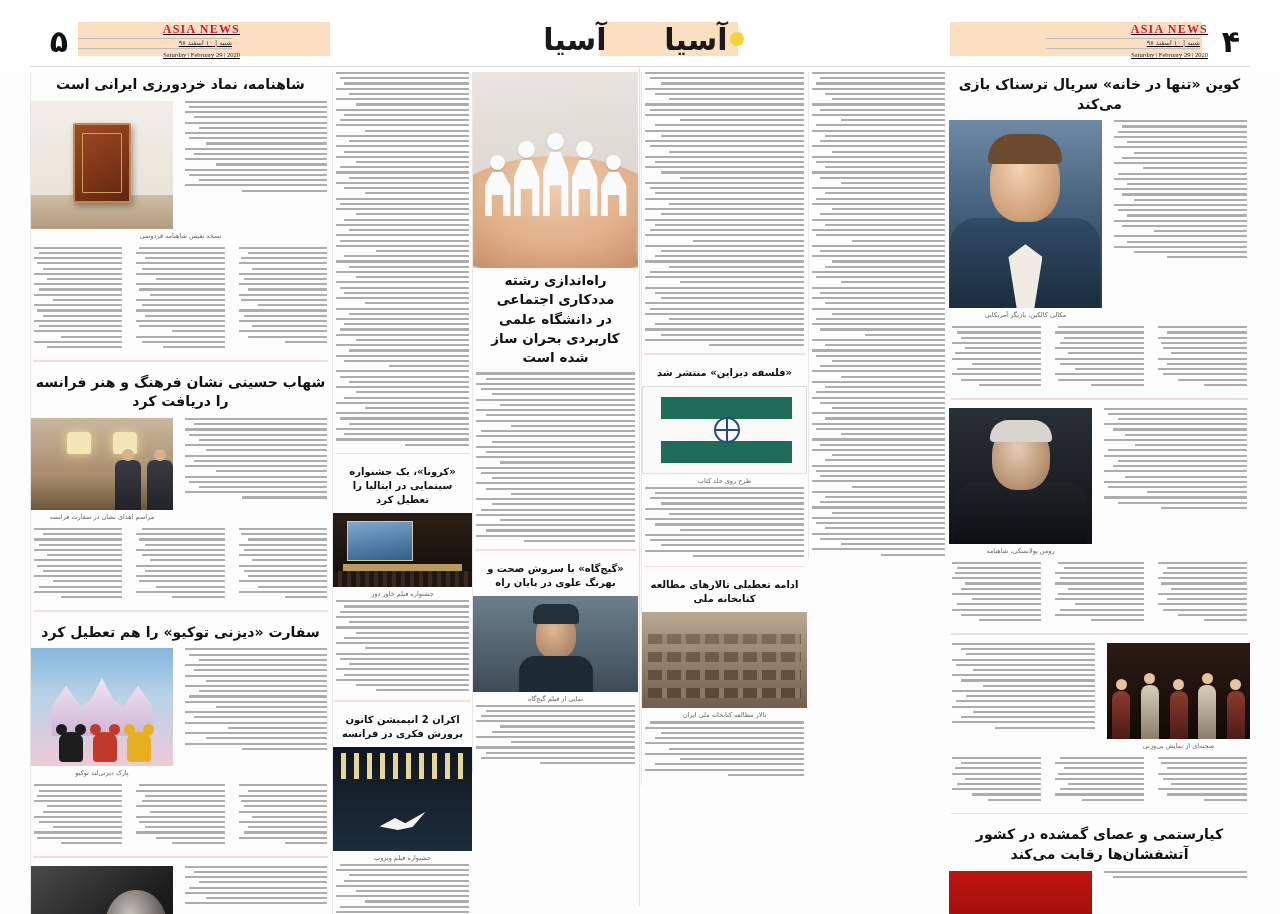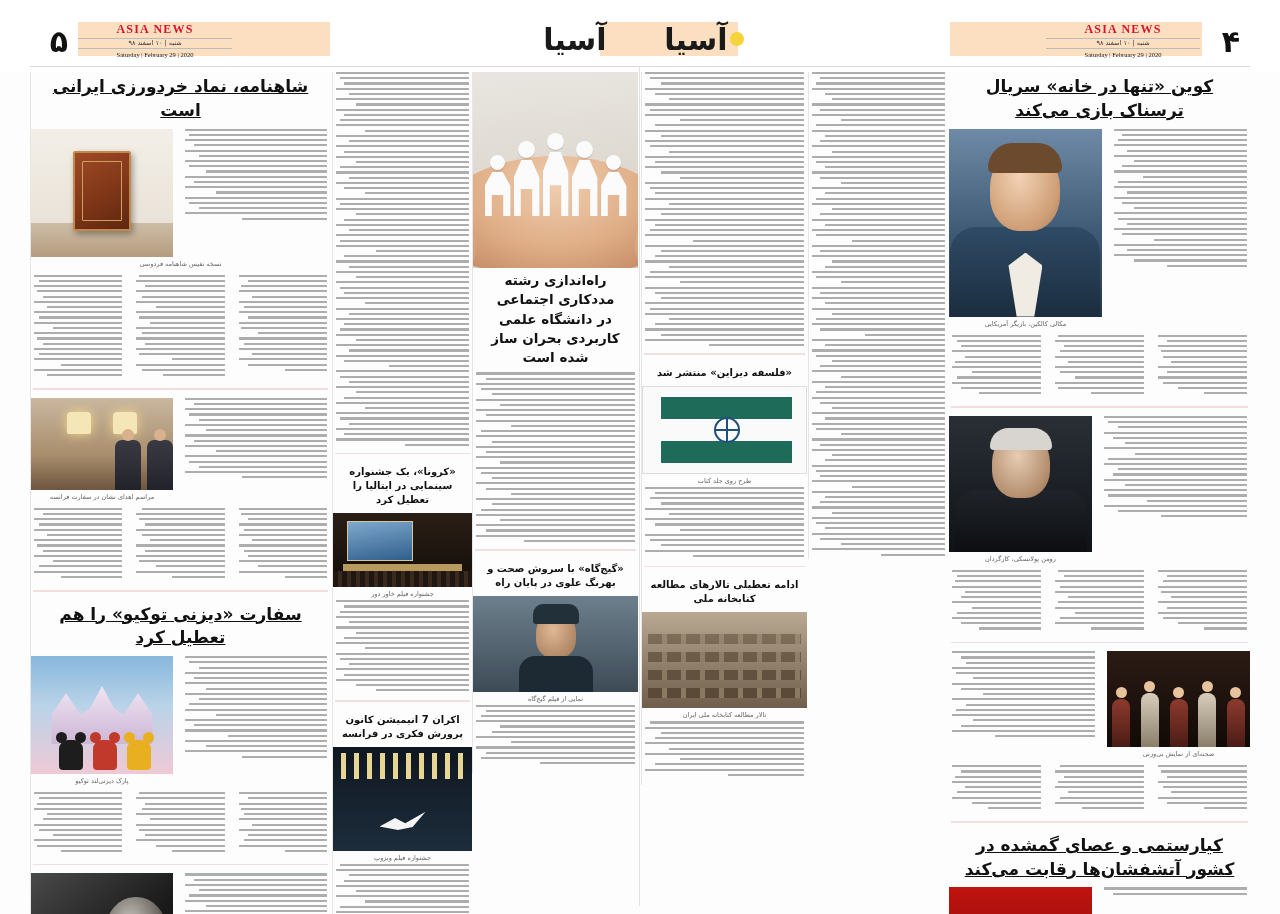--- a/index.html
+++ b/index.html
@@ -34,21 +34,21 @@
     position: absolute; top: 20px; width: 46px; height: 42px;
     font-family: "DejaVu Sans", sans-serif;
     font-size: 30px; font-weight: bold; color: #111;
     display: flex; align-items: center; justify-content: center;
   }
   .pagenum.l { left: 36px; }
   .pagenum.r { left: 1208px; }
 
   .mast-info {
     position: absolute; top: 23px; width: 170px;
-    text-align: center; line-height: 1.15;
+    line-height: 1.15; text-decoration: underline;
   }
   .mast-info.l { left: 70px; }
   .mast-info.r { left: 1038px; }
   .mast-title {
     font-family: "Liberation Serif", serif;
     font-size: 12px; font-weight: bold; color: #d8132f;
     letter-spacing: 1.2px;
   }
   .mast-fa {
     font-size: 6.5px; color: #333; padding: 1px 0;
@@ -105,21 +105,21 @@
   }
 
   .headline {
     font-family: "DejaVu Sans", sans-serif;
     font-weight: bold; color: #111;
     text-align: center; direction: rtl;
     line-height: 1.4;
     padding: 3px 4px 6px 4px;
   }
   .h-big   { font-size: 13.5px; }
-  .h-mid   { font-size: 17px; text-decoration: underline; }
+  .h-mid   { font-size: 14px; }
   .h-small { font-size: 10px; }
 
   
   .body-text { direction: rtl; padding: 0 3px; }
   .tl {
     height: 2.1px; background: #8d8d8d; margin-bottom: 3.15px;
     border-radius: 0.6px; opacity: .72;
   }
   .tl.w100 { width: 100%; }
   .tl.w97  { width: 97%; }
@@ -508,20 +508,21 @@
             <div class="tl w100"></div>
             <div class="tl w90"></div>
           <div class="tl w48"></div>
         </div>
       </div>
     </div>
 
     <div class="hr-pink"></div>
 
     <div class="article">
+      <div class="headline h-mid">شهاب حسینی نشان فرهنگ و هنر فرانسه را دریافت کرد</div>
       <div class="two-up">
         <div>
           <div class="photo meet-img">
             <div class="meet-lamp a"></div>
             <div class="meet-lamp b"></div>
             <div class="meet-person a"></div>
             <div class="meet-person b"></div>
           </div>
           <div class="caption">مراسم اهدای نشان در سفارت فرانسه</div>
         </div>
@@ -809,21 +810,21 @@
           <div class="tl w94"></div>
         <div class="tl w100"></div>
           <div class="tl w85"></div>
           <div class="tl w70"></div>
       </div>
     </div>
 
     <div class="hr-pink"></div>
 
     <div class="article">
-      <div class="headline h-small">اکران 7 انیمیشن کانون پرورش فکری در فرانسه</div>
+      <div class="headline h-small">اکران 2 انیمیشن کانون پرورش فکری در فرانسه</div>
       <div class="photo poster-img">
         <div class="poster-lights"></div>
         <div class="poster-bird"></div>
       </div>
       <div class="caption">جشنواره فیلم ویزوپ</div>
       <div class="body-text">
         <div class="tl w97"></div>
           <div class="tl w100"></div>
           <div class="tl w90"></div>
         <div class="tl w94"></div>
@@ -1234,21 +1235,21 @@
     <div class="hr-pink"></div>
 
     <div class="article">
       <div class="two-up">
         <div>
           <div class="photo pol-img">
             <div class="pol-suit"></div>
             <div class="pol-head"></div>
             <div class="pol-hair"></div>
           </div>
-          <div class="caption">رومن پولانسکی، کارگردان</div>
+          <div class="caption">رومن پولانسکی، شاهنامه</div>
         </div>
         <div class="body-text">
           <div class="tl w100"></div>
             <div class="tl w97"></div>
             <div class="tl w90"></div>
           <div class="tl w100"></div>
             <div class="tl w94"></div>
             <div class="tl w85"></div>
           <div class="tl w100"></div>
             <div class="tl w78"></div>

